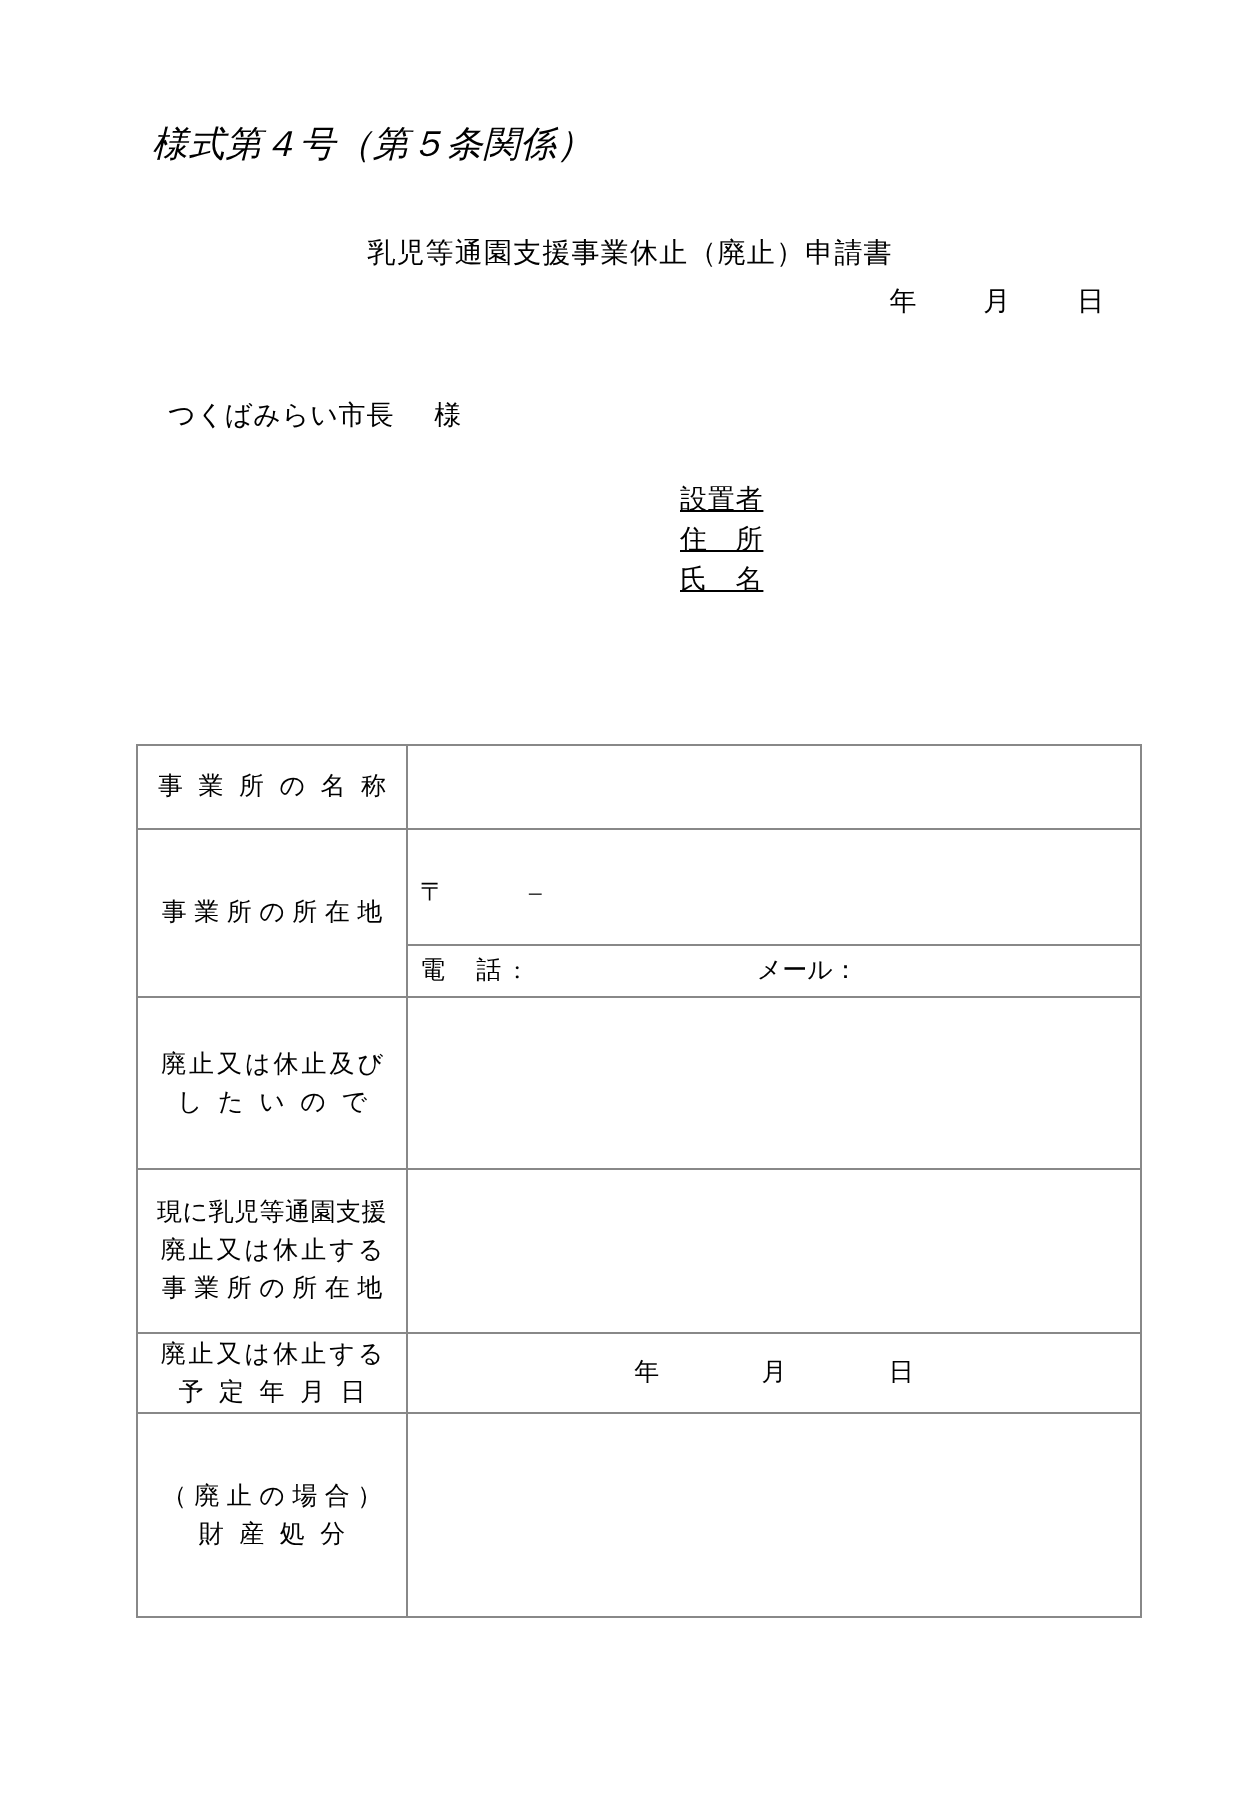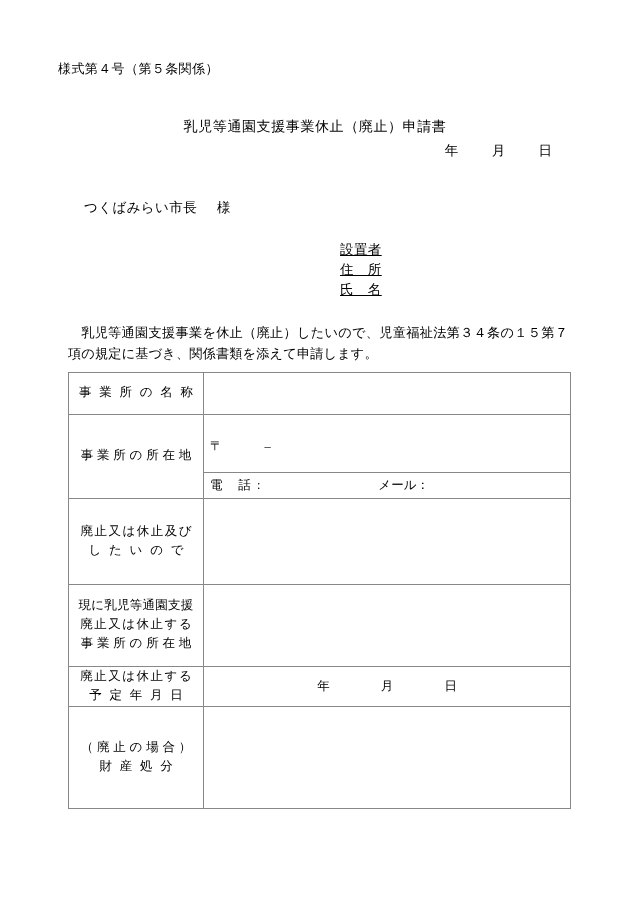--- a/index.html
+++ b/index.html
@@ -16,25 +16,26 @@
     position: relative;
     width: 630px;
     height: 903px;
     background: #ffffff;
     overflow: hidden;
   }
 
   
   .form-number {
     position: absolute;
-    left: 58px;
+    left: 76px;
     top: 60px;
-    font-size: 13px;
+    font-size: 18px;
     letter-spacing: 0.4px;
     white-space: nowrap;
+    font-style: italic;
   }
   .doc-title {
     position: absolute;
     left: 0;
     top: 118px;
     width: 630px;
     text-align: center;
     font-size: 14px;
     letter-spacing: 0.6px;
     white-space: nowrap;
@@ -103,21 +104,21 @@
     vertical-align: middle;
   }
   .col-label { width: 135px; }
   .col-value { width: 367px; }
 
   .label-cell {
     text-align: center;
     padding: 4px 6px;
     line-height: 19px;
   }
-  .label-cell .ln { white-space: nowrap; display: block; font-family: Liberation Mono, monospace; }
+  .label-cell .ln { white-space: nowrap; display: block; }
   
   .sp1 { letter-spacing: 0.62em; margin-right: -0.62em; }
   .sp2 { letter-spacing: 0.30em; margin-right: -0.30em; }
   .sp3 { letter-spacing: 0.12em; margin-right: -0.12em; }
   .sp0 { letter-spacing: 0.02em; }
 
   .value-cell { padding: 5px 8px; }
 
   .zip-line {
     padding: 6px 0 0 6px;
@@ -174,23 +175,20 @@
   <div class="addressee">
     <span>つくばみらい市長</span><span class="honorific">様</span>
   </div>
 
   <div class="applicant">
     <div>設置者</div>
     <div>住　所</div>
     <div>氏　名</div>
   </div>
 
-  <div class="body-text">
-    <span class="indent">乳児等通園支援事業を休止（廃止）したいので、児童福祉法第３４条の１５第７項の規定に基づき、関係書類を添えて申請します。</span>
-  </div>
 
   <table class="form-table">
     <colgroup>
       <col class="col-label">
       <col class="col-value">
     </colgroup>
     <tbody>
 
       <tr class="r-name">
         <td class="label-cell">

